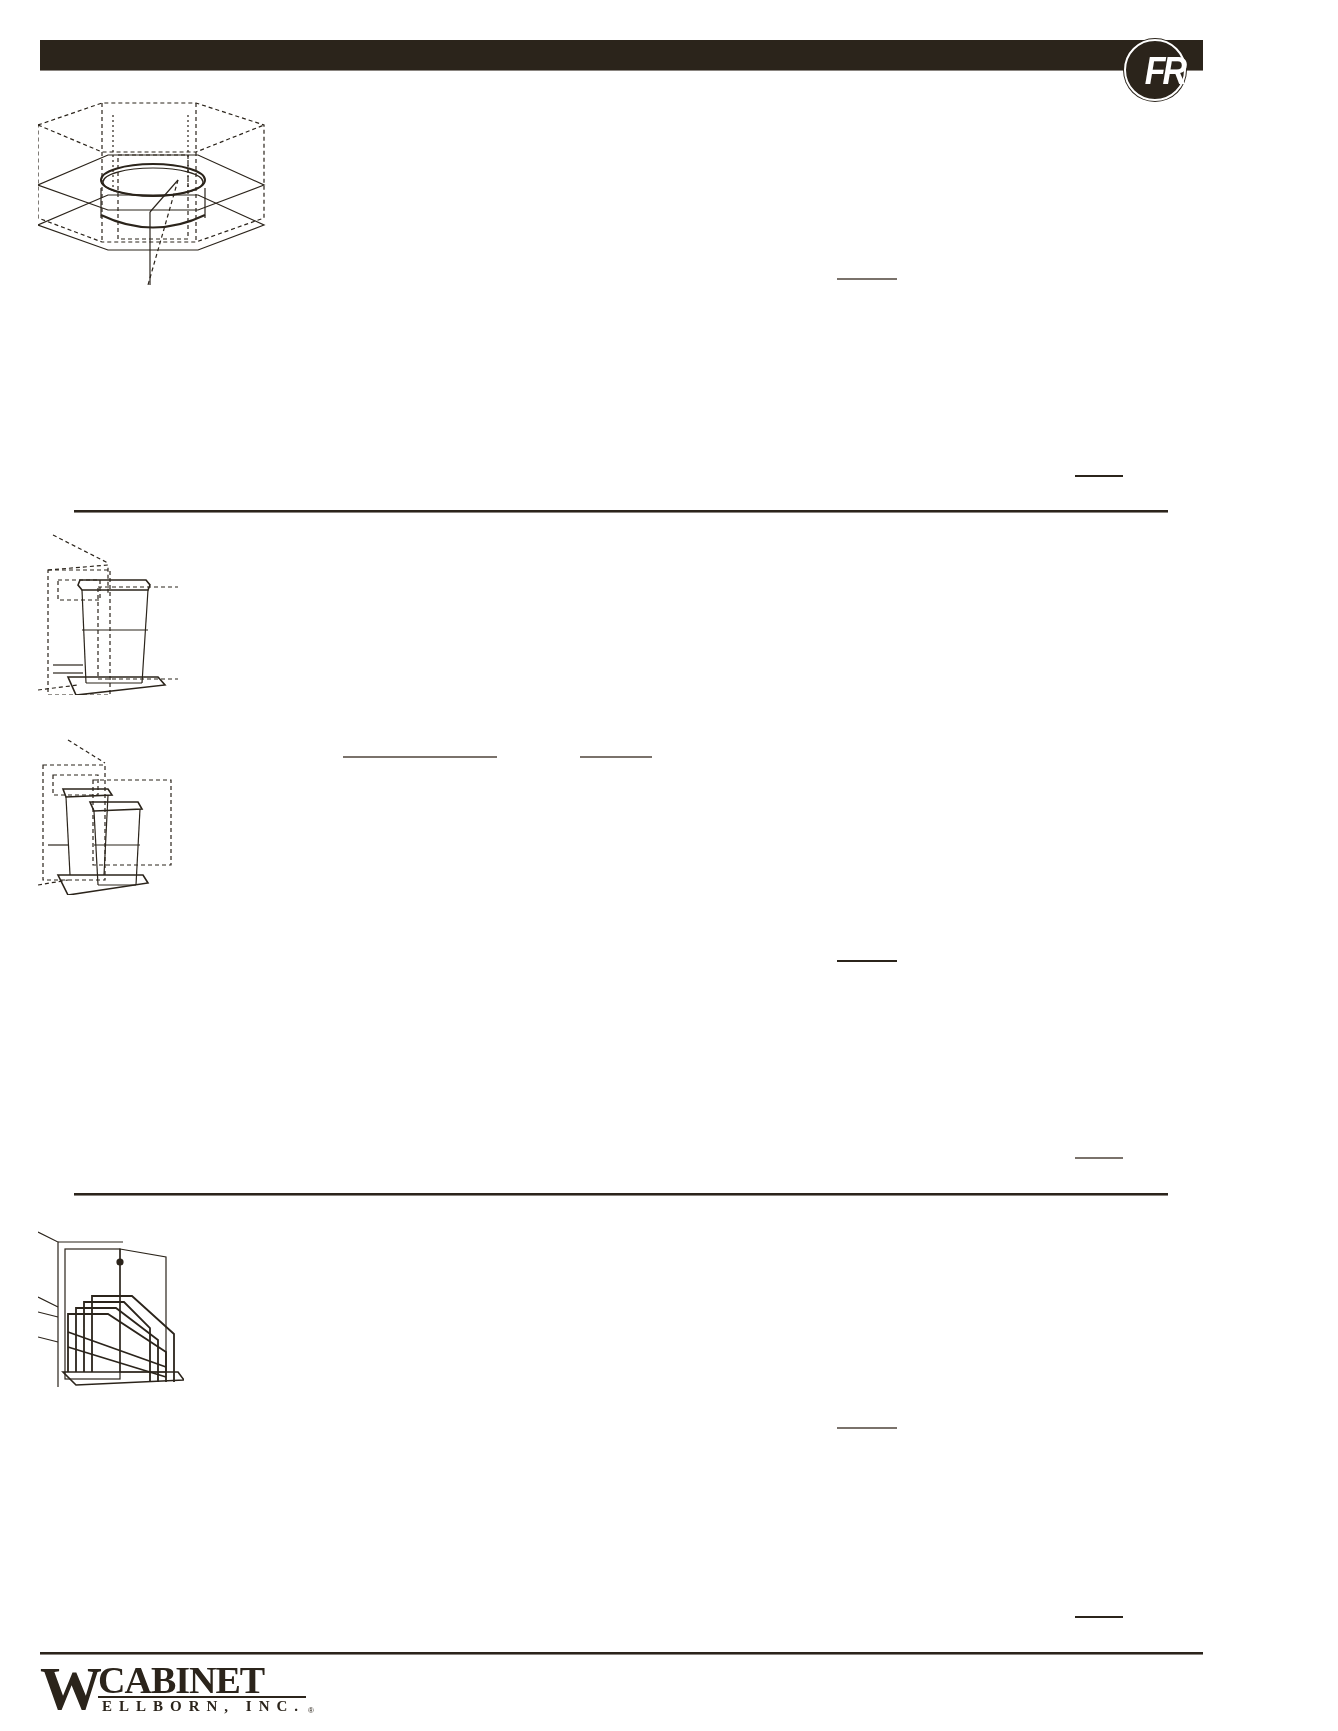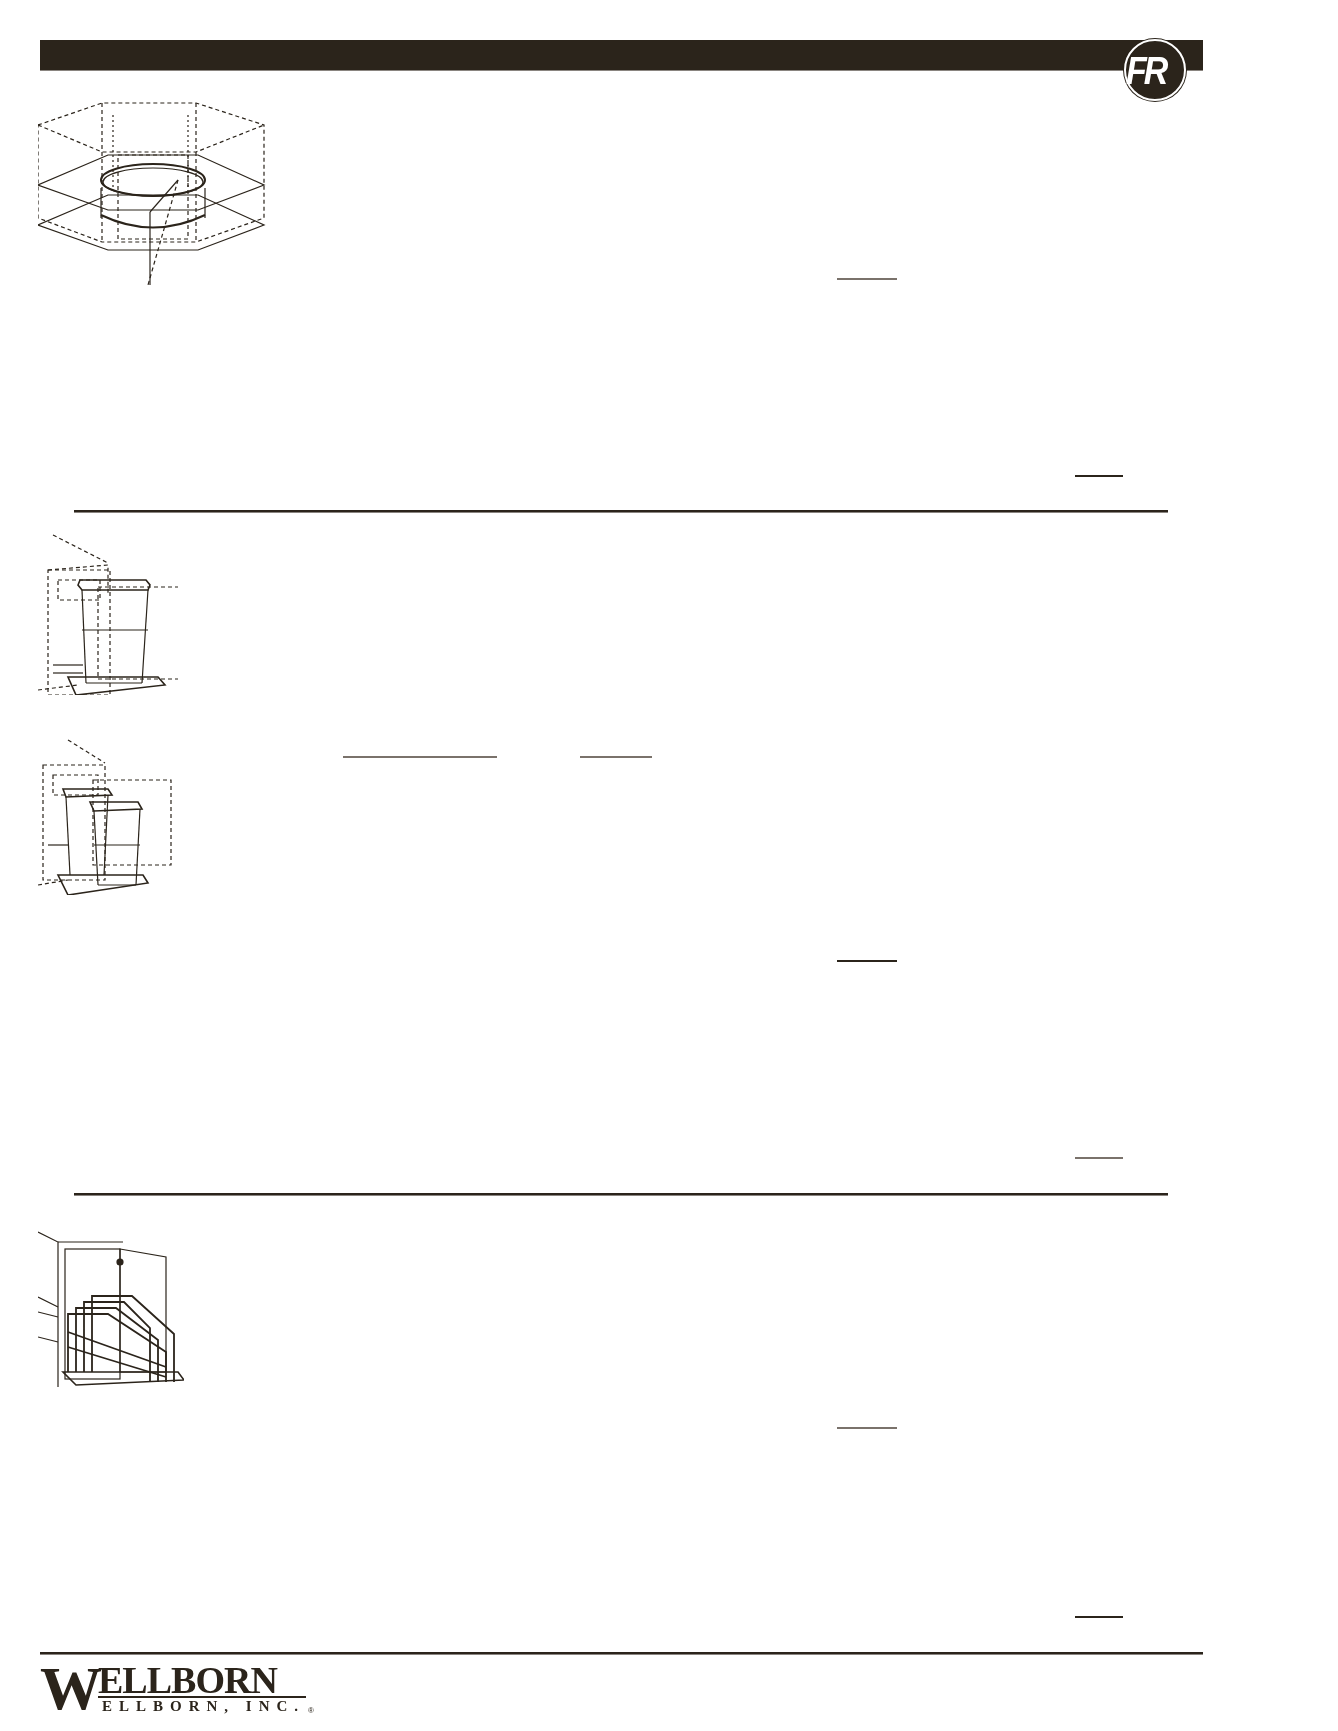--- a/index.html
+++ b/index.html
@@ -1,19 +1,19 @@
 <!DOCTYPE html>
 <html><head>
   <meta charset="utf-8">
   <style>
     html, body { margin: 0; padding: 0; background: #ffffff; }
     body { width: 1338px; height: 1731px; position: relative; overflow: hidden; font-family: "Liberation Sans", sans-serif; }
     .abs { position: absolute; }
     .header-bar { left: 40px; top: 40px; width: 1163px; height: 30px; background: #2b241b; border-bottom: 1px solid #8a8580; }
-    .fr-badge { left: 1124px; top: 39px; width: 58px; height: 58px; border-radius: 50%; background: #2b241b; border: 2px solid #ffffff; box-shadow: 0 0 0 1px #2b241b; display: flex; align-items: center; justify-content: flex-start; }
+    .fr-badge { left: 1124px; top: 39px; width: 58px; height: 58px; border-radius: 50%; background: #2b241b; border: 2px solid #ffffff; box-shadow: 0 0 0 1px #2b241b; display: flex; align-items: center; justify-content: flex-end; }
     .fr-badge span { color: #ffffff; font-family: "Liberation Sans", sans-serif; font-weight: bold; font-style: italic; font-size: 34px; letter-spacing: -3px; transform: scaleY(1.15); }
     .rule { height: 2px; background: #2b241b; }
     .rule.soft { background: #7a726b; }
     .divider { height: 2px; background: #2b241b; border-bottom: 1px solid #8a8580; }
     .illus { }
     .logo { left: 40px; top: 1660px; width: 290px; height: 60px; }
     .logo-w { position: absolute; left: 0; top: 0; font-family: "Liberation Serif", serif; font-weight: bold; font-size: 62px; line-height: 56px; color: #2b241b; letter-spacing: -6px; }
     .logo-rest { position: absolute; left: 58px; top: 2px; font-family: "Liberation Serif", serif; font-weight: bold; font-size: 38px; line-height: 36px; color: #2b241b; letter-spacing: -1px; }
     .logo-line { position: absolute; left: 58px; top: 36px; width: 208px; height: 2px; background: #2b241b; }
     .logo-sub { position: absolute; left: 62px; top: 38px; font-family: "Liberation Serif", serif; font-weight: bold; font-size: 15px; line-height: 16px; color: #2b241b; letter-spacing: 7px; }
@@ -120,17 +120,17 @@
     <polygon points="25,150 140,150 146,158 38,163" stroke-width="1.6"></polygon>
     <path d="M0 75 L20 85 M0 90 L20 95 M0 115 L20 120"></path>
   </g>
 </svg>
 <div class="abs rule soft" style="left:837px;top:1427px;width:60px;"></div>
 <div class="abs rule" style="left:1075px;top:1616px;width:48px;"></div>
 
 <div class="abs divider" style="left:40px;top:1652px;width:1163px;"></div>
 <div class="abs logo">
   <span class="logo-w">W</span>
-  <span class="logo-rest">ELLBORN</span>
+  <span class="logo-rest">CABINET</span>
   <span class="logo-line"></span>
   <span class="logo-sub">ELLBORN, INC.</span>
   <span class="logo-reg">®</span>
 </div>
 
 </body></html>

